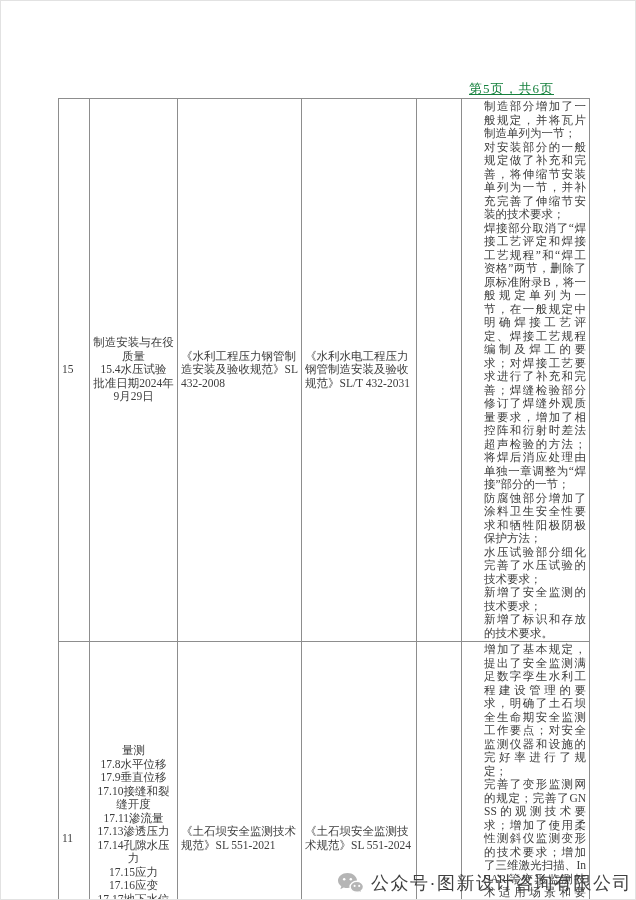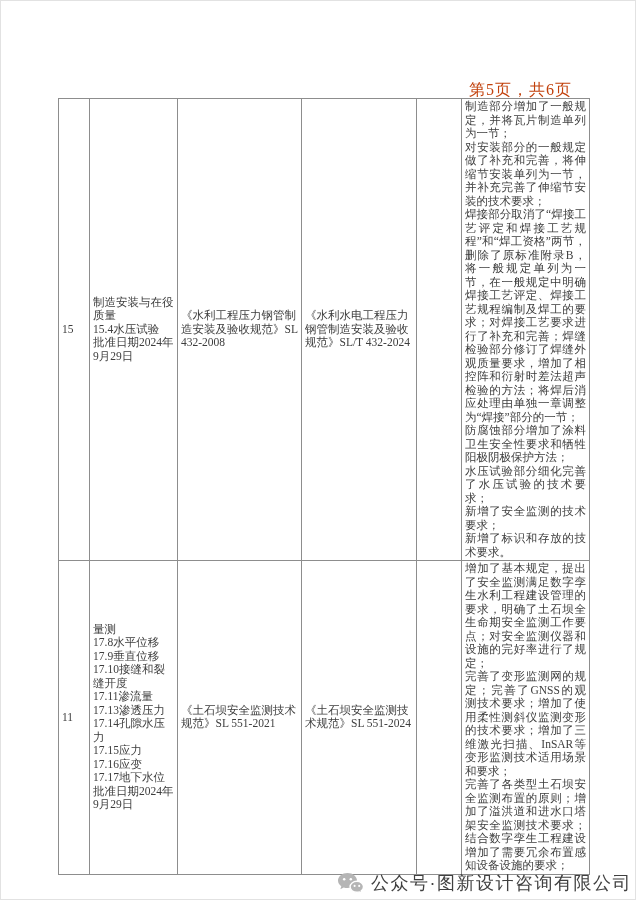--- a/index.html
+++ b/index.html
@@ -9,50 +9,52 @@
     background:#ffffff;
     box-sizing:border-box;
     border:1px solid #e2e2e2;
     font-family:"Liberation Serif","DejaVu Serif",serif;
     color:#3d3d3d;
     overflow:hidden;
   }
   .page-indicator{
     position:absolute;
     left:468px;top:79px;
-    font-size:16px;
-    color:#c2410c;
+    font-size:13px;
+    color:#15803d;
     letter-spacing:1px;
     white-space:nowrap;
+    text-decoration:underline;
   }
   table.doc-table{
     position:absolute;
     left:57px;top:97px;
     width:531px;
     border-collapse:collapse;
     table-layout:fixed;
     font-size:11.5px;
     line-height:13.5px;
     color:#3d3d3d;
   }
   table.doc-table td{
     border:1px solid #8d8d8d;
     padding:1px 3px;
     vertical-align:middle;
     word-break:break-all;
   }
   td.c-no{text-align:left;}
-  td.c-item div{white-space:pre-line;text-align:left;}
+  td.c-item div{white-space:pre-line;text-align:center;}
   td.c-old,td.c-new{text-align:left;}
   td.c-gap{}
   td.c-chg{vertical-align:top;}
   td.c-chg div{
     white-space:pre-line;
     text-align:justify;
     text-justify:inter-ideograph;
+    margin-left:19px;
   }
   tr.row-15{height:443px;}
   tr.row-17{height:288px;}
   .footer{
     position:absolute;
     left:336px;top:868px;
     height:28px;
     display:flex;
     align-items:center;
     gap:7px;
@@ -82,21 +84,21 @@
     </colgroup>
     <tbody>
       <tr class="row-15">
         <td class="c-no">15</td>
         <td class="c-item">
           <div>制造安装与在役质量
 15.4水压试验
 批准日期2024年9月29日</div>
         </td>
         <td class="c-old">《水利工程压力钢管制造安装及验收规范》SL 432-2008</td>
-        <td class="c-new">《水利水电工程压力钢管制造安装及验收规范》SL/T 432-2024</td>
+        <td class="c-new">《水利水电工程压力钢管制造安装及验收规范》SL/T 432-2031</td>
         <td class="c-gap"></td>
         <td class="c-chg">
           <div>制造部分增加了一般规定，并将瓦片制造单列为一节；
 对安装部分的一般规定做了补充和完善，将伸缩节安装单列为一节，并补充完善了伸缩节安装的技术要求；
 焊接部分取消了“焊接工艺评定和焊接工艺规程”和“焊工资格”两节，删除了原标准附录B，将一般规定单列为一节，在一般规定中明确焊接工艺评定、焊接工艺规程编制及焊工的要求；对焊接工艺要求进行了补充和完善；焊缝检验部分修订了焊缝外观质量要求，增加了相控阵和衍射时差法超声检验的方法；将焊后消应处理由单独一章调整为“焊接”部分的一节；
 防腐蚀部分增加了涂料卫生安全性要求和牺牲阳极阴极保护方法；
 水压试验部分细化完善了水压试验的技术要求；
 新增了安全监测的技术要求；
 新增了标识和存放的技术要求。</div>
         </td>

